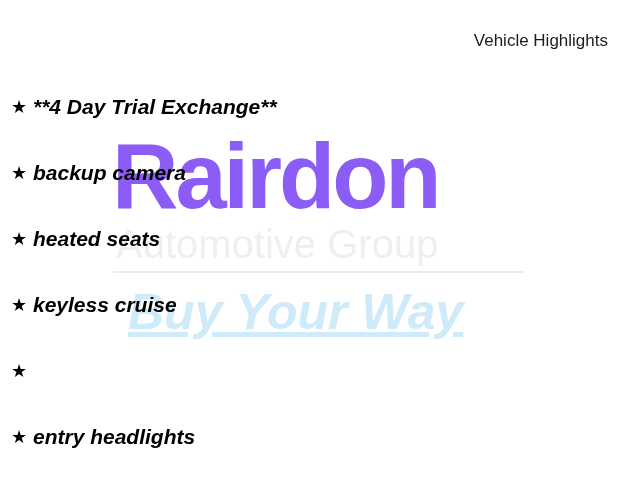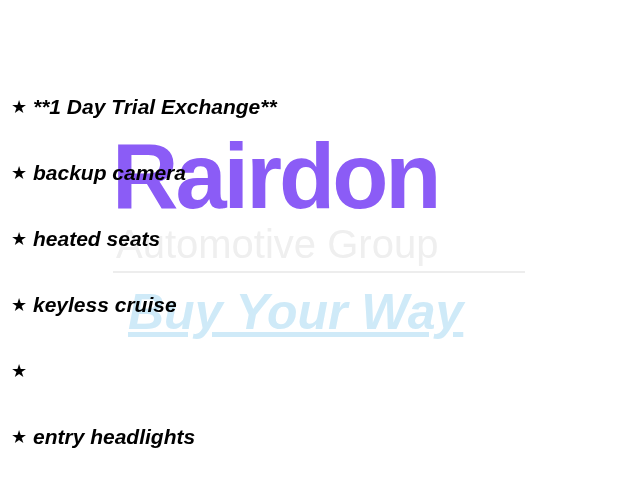--- a/index.html
+++ b/index.html
@@ -148,26 +148,27 @@
 
   <div class="watermark">
     <div class="wm-brand">Rairdon</div>
     <div class="wm-sub">Automotive Group</div>
     <div class="wm-divider"></div>
     <div class="wm-tagline">Buy Your Way</div>
   </div>
 
   <div class="content">
 
+    <div class="page-title">Vehicle Highlights</div>
 
     <ul class="highlight-list">
 
       <li class="highlight-item">
         <span class="bullet-star">★</span>
-        <span class="item-label">**1 Day Trial Exchange**</span>
+        <span class="item-label">**4 Day Trial Exchange**</span>
       </li>
 
       <li class="highlight-item">
         <span class="bullet-star">★</span>
         <span class="item-label">backup camera</span>
       </li>
 
       <li class="highlight-item">
         <span class="bullet-star">★</span>
         <span class="item-label">heated seats</span>

